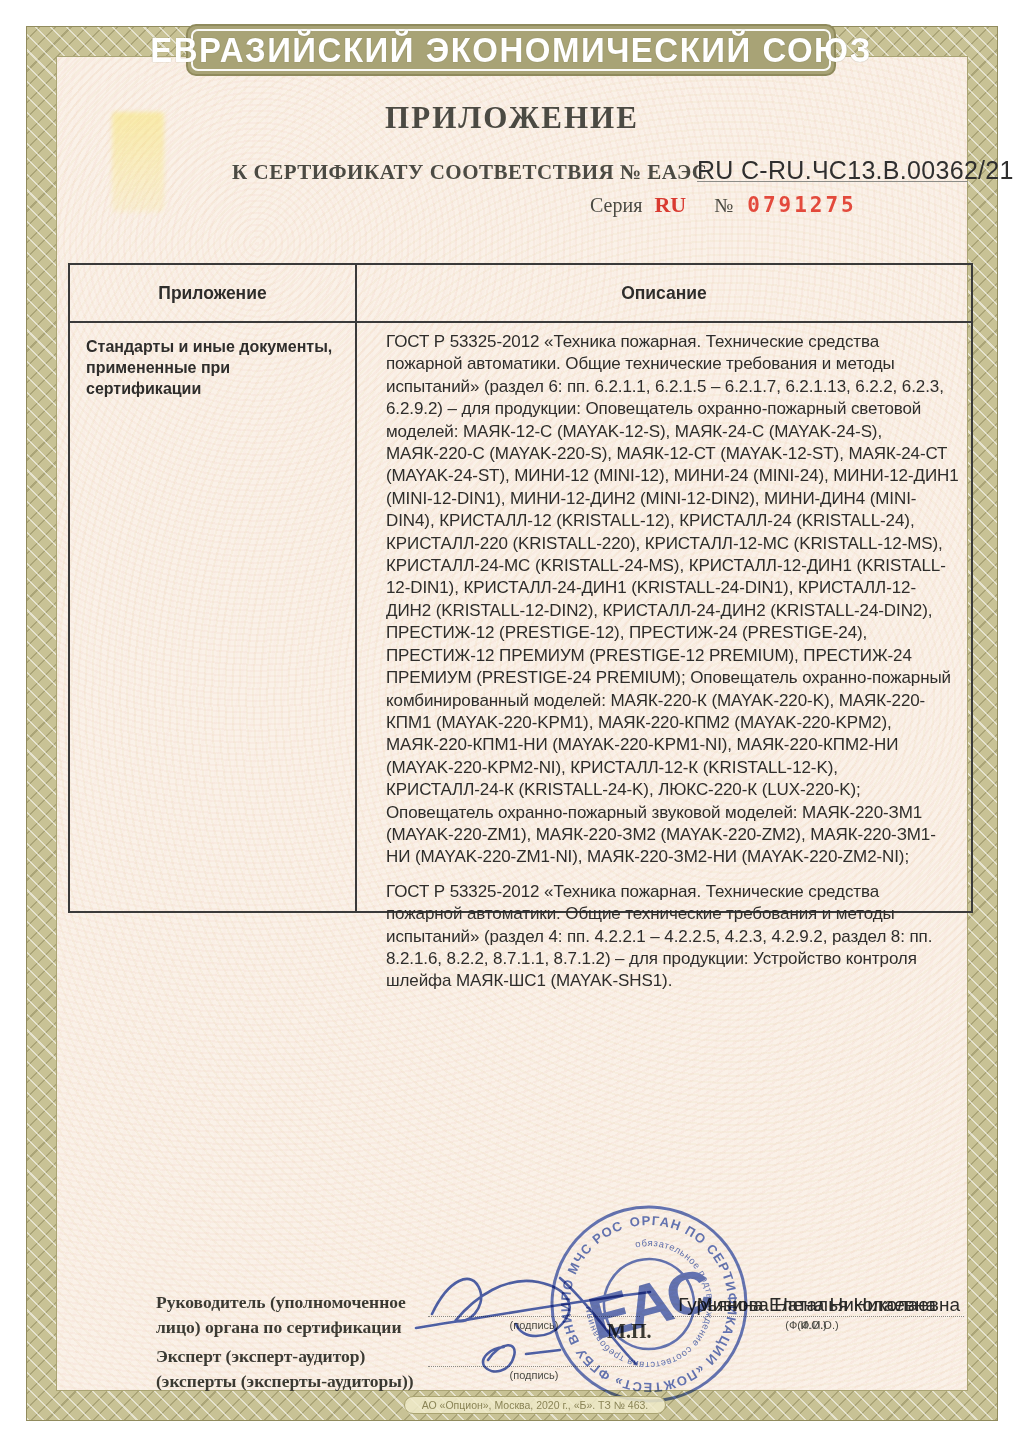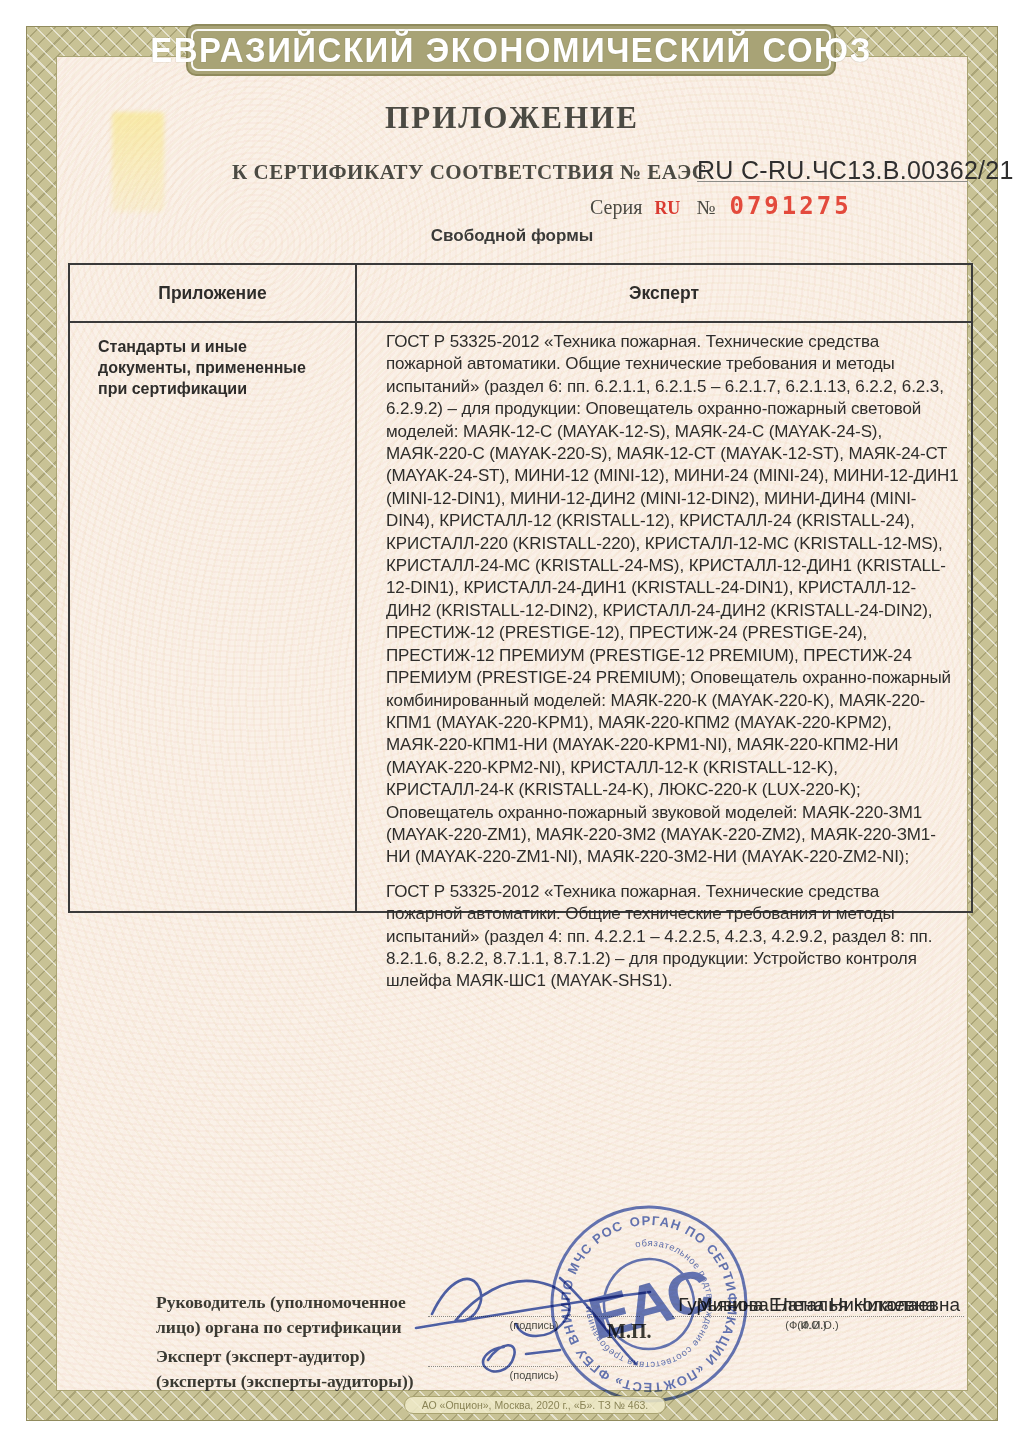--- a/index.html
+++ b/index.html
@@ -58,24 +58,24 @@
   }
   .cert-number{
     position:absolute;left:697px;top:156px;width:271px;height:26px;
     border-bottom:1px solid #8d8d88;box-sizing:border-box;
     font-size:25px;color:#2f2f2f;letter-spacing:.3px;white-space:nowrap;
   }
   .series-row{
     position:absolute;left:590px;top:192px;white-space:nowrap;
     font-family:"Liberation Serif",serif;font-size:20px;color:#4b4a43;
   }
-  .series-value{color:#d93a30;font-weight:bold;font-size:18px;margin:0 16px 0 12px;}
+  .series-value{color:#d93a30;font-weight:bold;font-size:22px;margin:0 28px 0 12px;}
   .no-sign{margin-right:14px;}
   .form-number{
-    font-family:"DejaVu Sans Mono",monospace;font-weight:bold;font-size:24px;
+    font-family:"DejaVu Sans Mono",monospace;font-weight:bold;font-size:21px;
     color:#e34a3c;letter-spacing:3px;
   }
   .form-kind{
     position:absolute;left:0;top:226px;width:100%;text-align:center;
     font-weight:bold;font-size:17px;color:#3a3a38;
   }
   
   .ctable{
     position:absolute;left:68px;top:263px;width:905px;height:650px;
     border:2px solid #3a3a3a;box-sizing:border-box;display:flex;flex-direction:column;
@@ -84,21 +84,21 @@
     display:flex;height:56px;border-bottom:2px solid #3a3a3a;flex:0 0 auto;
   }
   .ctable .brow{display:flex;flex:1 1 auto;min-height:0;}
   .col-l{width:287px;flex:0 0 287px;border-right:2px solid #3a3a3a;box-sizing:border-box;}
   .col-r{flex:1 1 auto;box-sizing:border-box;}
   .hcell{
     display:flex;align-items:center;justify-content:center;
     font-weight:bold;font-size:17.5px;color:#2e2d2b;
   }
   .cell-label{
-    padding:13px 16px;font-weight:bold;font-size:16px;line-height:21px;color:#2e2d2b;margin-left:12px;
+    padding:13px 16px;font-weight:bold;font-size:16px;line-height:21px;color:#2e2d2b;
   }
   .cell-desc{padding:8px 12px 0 29px;font-size:17px;line-height:22.4px;color:#2e2d2b;letter-spacing:-0.1px;}
   .cell-desc p{margin:0 0 12px 0;}
   
   .role-block{
     position:absolute;left:156px;
     font-family:"Liberation Serif",serif;font-weight:600;font-size:17.5px;
     line-height:24.5px;color:#3b3a33;
   }
   .sig-slot{position:absolute;width:212px;}
@@ -141,26 +141,25 @@
 
   <div class="doc-title">ПРИЛОЖЕНИЕ</div>
 
   <div class="cert-line">К СЕРТИФИКАТУ СООТВЕТСТВИЯ № ЕАЭС</div>
   <div class="cert-number">RU C-RU.ЧС13.В.00362/21</div>
 
   <div class="series-row">
     <span>Серия</span><span class="series-value">RU</span><span class="no-sign">№</span><span class="form-number">0791275</span>
   </div>
 
-  <div class="form-kind">Свободной формы</div>
 
   <div class="ctable">
     <div class="hrow">
       <div class="col-l hcell">Приложение</div>
-      <div class="col-r hcell">Эксперт</div>
+      <div class="col-r hcell">Описание</div>
     </div>
     <div class="brow">
       <div class="col-l">
         <div class="cell-label">Стандарты и иные документы, примененные при сертификации</div>
       </div>
       <div class="col-r">
         <div class="cell-desc">
           <p>ГОСТ Р 53325-2012 «Техника пожарная. Технические средства пожарной автоматики. Общие технические требования и методы испытаний» (раздел 6: пп. 6.2.1.1, 6.2.1.5 – 6.2.1.7, 6.2.1.13, 6.2.2, 6.2.3, 6.2.9.2) – для продукции: Оповещатель охранно-пожарный световой моделей: МАЯК-12-С (MAYAK-12-S), МАЯК-24-С (MAYAK-24-S), МАЯК-220-С (MAYAK-220-S), МАЯК-12-СТ (MAYAK-12-ST), МАЯК-24-СТ (MAYAK-24-ST), МИНИ-12 (MINI-12), МИНИ-24 (MINI-24), МИНИ-12-ДИН1 (MINI-12-DIN1), МИНИ-12-ДИН2 (MINI-12-DIN2), МИНИ-ДИН4 (MINI-DIN4), КРИСТАЛЛ-12 (KRISTALL-12), КРИСТАЛЛ-24 (KRISTALL-24), КРИСТАЛЛ-220 (KRISTALL-220), КРИСТАЛЛ-12-МС (KRISTALL-12-MS), КРИСТАЛЛ-24-МС (KRISTALL-24-MS), КРИСТАЛЛ-12-ДИН1 (KRISTALL-12-DIN1), КРИСТАЛЛ-24-ДИН1 (KRISTALL-24-DIN1), КРИСТАЛЛ-12-ДИН2 (KRISTALL-12-DIN2), КРИСТАЛЛ-24-ДИН2 (KRISTALL-24-DIN2), ПРЕСТИЖ-12 (PRESTIGE-12), ПРЕСТИЖ-24 (PRESTIGE-24), ПРЕСТИЖ-12 ПРЕМИУМ (PRESTIGE-12 PREMIUM), ПРЕСТИЖ-24 ПРЕМИУМ (PRESTIGE-24 PREMIUM); Оповещатель охранно-пожарный комбинированный моделей: МАЯК-220-К (MAYAK-220-K), МАЯК-220-КПМ1 (MAYAK-220-KPM1), МАЯК-220-КПМ2 (MAYAK-220-KPM2), МАЯК-220-КПМ1-НИ (MAYAK-220-KPM1-NI), МАЯК-220-КПМ2-НИ (MAYAK-220-KPM2-NI), КРИСТАЛЛ-12-К (KRISTALL-12-K), КРИСТАЛЛ-24-К (KRISTALL-24-K), ЛЮКС-220-К (LUX-220-K); Оповещатель охранно-пожарный звуковой моделей: МАЯК-220-ЗМ1 (MAYAK-220-ZM1), МАЯК-220-ЗМ2 (MAYAK-220-ZM2), МАЯК-220-ЗМ1-НИ (MAYAK-220-ZM1-NI), МАЯК-220-ЗМ2-НИ (MAYAK-220-ZM2-NI);</p>
           <p>ГОСТ Р 53325-2012 «Техника пожарная. Технические средства пожарной автоматики. Общие технические требования и методы испытаний» (раздел 4: пп. 4.2.2.1 – 4.2.2.5, 4.2.3, 4.2.9.2, раздел 8: пп. 8.2.1.6, 8.2.2, 8.7.1.1, 8.7.1.2) – для продукции: Устройство контроля шлейфа МАЯК-ШС1 (MAYAK-SHS1).</p>
         </div>

